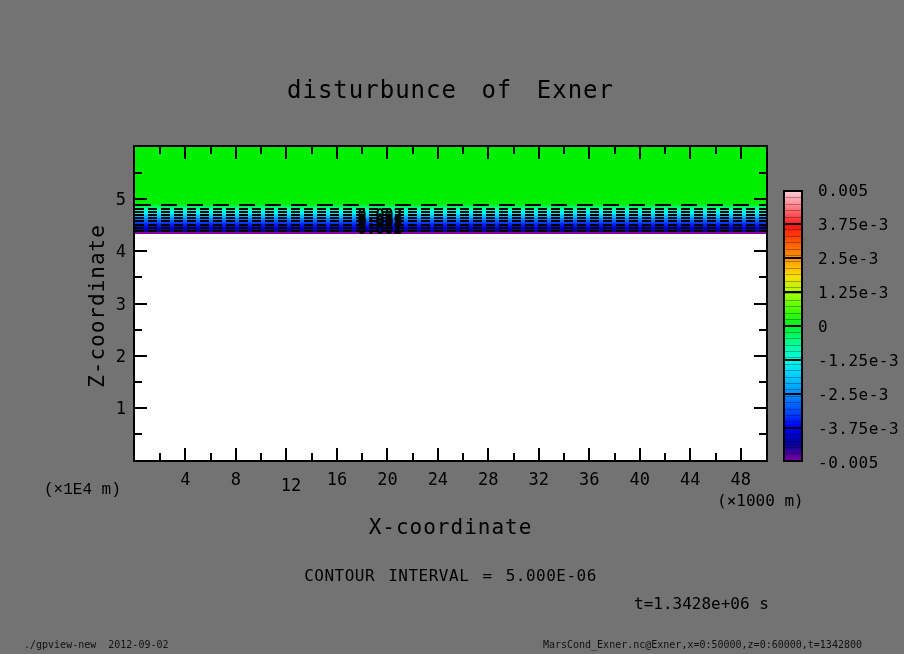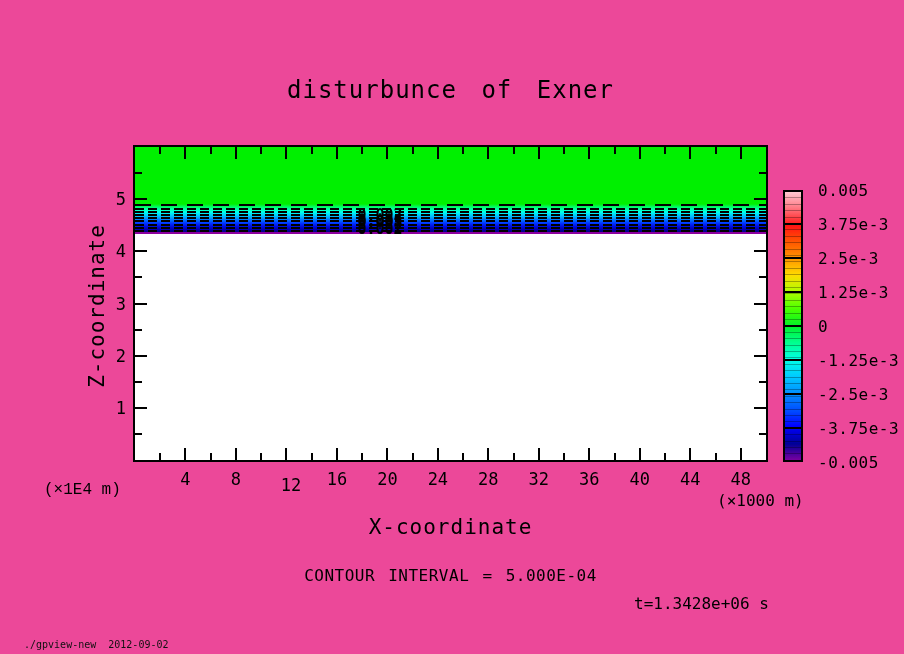--- a/index.html
+++ b/index.html
@@ -1,16 +1,16 @@
 <!DOCTYPE html>
 <html><head>
 <meta charset="utf-8">
 <style>
   html,body{margin:0;padding:0;background:#fff;}
-  .canvas{position:relative;width:904px;height:654px;background:#ec4899;overflow:hidden;
+  .canvas{position:relative;width:904px;height:654px;background:#737373;overflow:hidden;
           font-family:"DejaVu Sans Mono", monospace;color:#000;}
   .abs{position:absolute;}
   .title{position:absolute;left:133px;top:76px;width:635px;text-align:center;
          font-size:24px;letter-spacing:1px;word-spacing:9px;white-space:pre;}
   .plot{position:absolute;left:133px;top:145px;width:635px;height:317px;
         border:2px solid #000;box-sizing:border-box;background:#fff;}
   .plot-inner{position:absolute;inset:0;}
   .tick{position:absolute;background:#000;}
   .xlab{position:absolute;font-size:17px;transform:translateX(-50%);top:470px;line-height:18px;}
   .ylab{position:absolute;left:94px;width:32px;text-align:right;font-size:17px;transform:translateY(-50%);}
@@ -59,26 +59,27 @@
         <div class="clabel" style="left: 222.4px; top: 70.12px;">0.003</div>
         <div class="clabel" style="left: 222.4px; top: 76.9017px;">0.002</div>
       </div>
   </div>
 
   <div class="yaxis-title">Z-coordinate</div>
   <div class="xaxis-title">X-coordinate</div>
   <div class="yunit">(×1E4 m)</div>
   <div class="xunit">(×1000 m)</div>
 
-  <div class="cinterval">CONTOUR INTERVAL = 5.000E-04</div>
+  <div class="cinterval">CONTOUR INTERVAL = 5.000E-06</div>
   <div class="timetext">t=1.3428e+06 s</div>
 
   <div class="cbar" id="colorbar" style="background: repeating-linear-gradient(rgba(0, 0, 0, 0) 0px, rgba(0, 0, 0, 0) 5.4px, rgba(0, 0, 0, 0.3) 5.4px, rgba(0, 0, 0, 0.3) 6.4px), linear-gradient(rgb(255, 200, 210) 0%, rgb(255, 120, 130) 6%, rgb(255, 20, 20) 12.5%, rgb(255, 90, 0) 19%, rgb(255, 150, 0) 25%, rgb(255, 220, 0) 31%, rgb(170, 255, 0) 37.5%, rgb(70, 255, 0) 44%, rgb(0, 240, 40) 50%, rgb(0, 255, 140) 56%, rgb(0, 255, 230) 62.5%, rgb(0, 200, 255) 69%, rgb(0, 144, 255) 75%, rgb(0, 72, 255) 82%, rgb(0, 0, 255) 87.5%, rgb(0, 0, 150) 94%, rgb(120, 0, 160) 100%);"></div>
 
   <div class="footer footer-left">./gpview-new  2012-09-02</div>
+  <div class="footer footer-right">MarsCond_Exner.nc@Exner,x=0:50000,z=0:60000,t=1342800</div>
 
 <div class="tick" style="left: 184.48px; top: 448px; width: 2px; height: 12px;"></div>
     <div class="tick" style="left: 184.48px; top: 147px; width: 2px; height: 12px;"></div>
     <div class="xlab" style="left: 185.48px;">4</div>
     <div class="tick" style="left: 234.96px; top: 448px; width: 2px; height: 12px;"></div>
     <div class="tick" style="left: 234.96px; top: 147px; width: 2px; height: 12px;"></div>
     <div class="xlab" style="left: 235.96px;">8</div>
     <div class="tick" style="left: 285.44px; top: 448px; width: 2px; height: 12px;"></div>
     <div class="tick" style="left: 285.44px; top: 147px; width: 2px; height: 12px;"></div>
     <div class="xlab" style="left: 291px; margin-top: 6px;">12</div>

